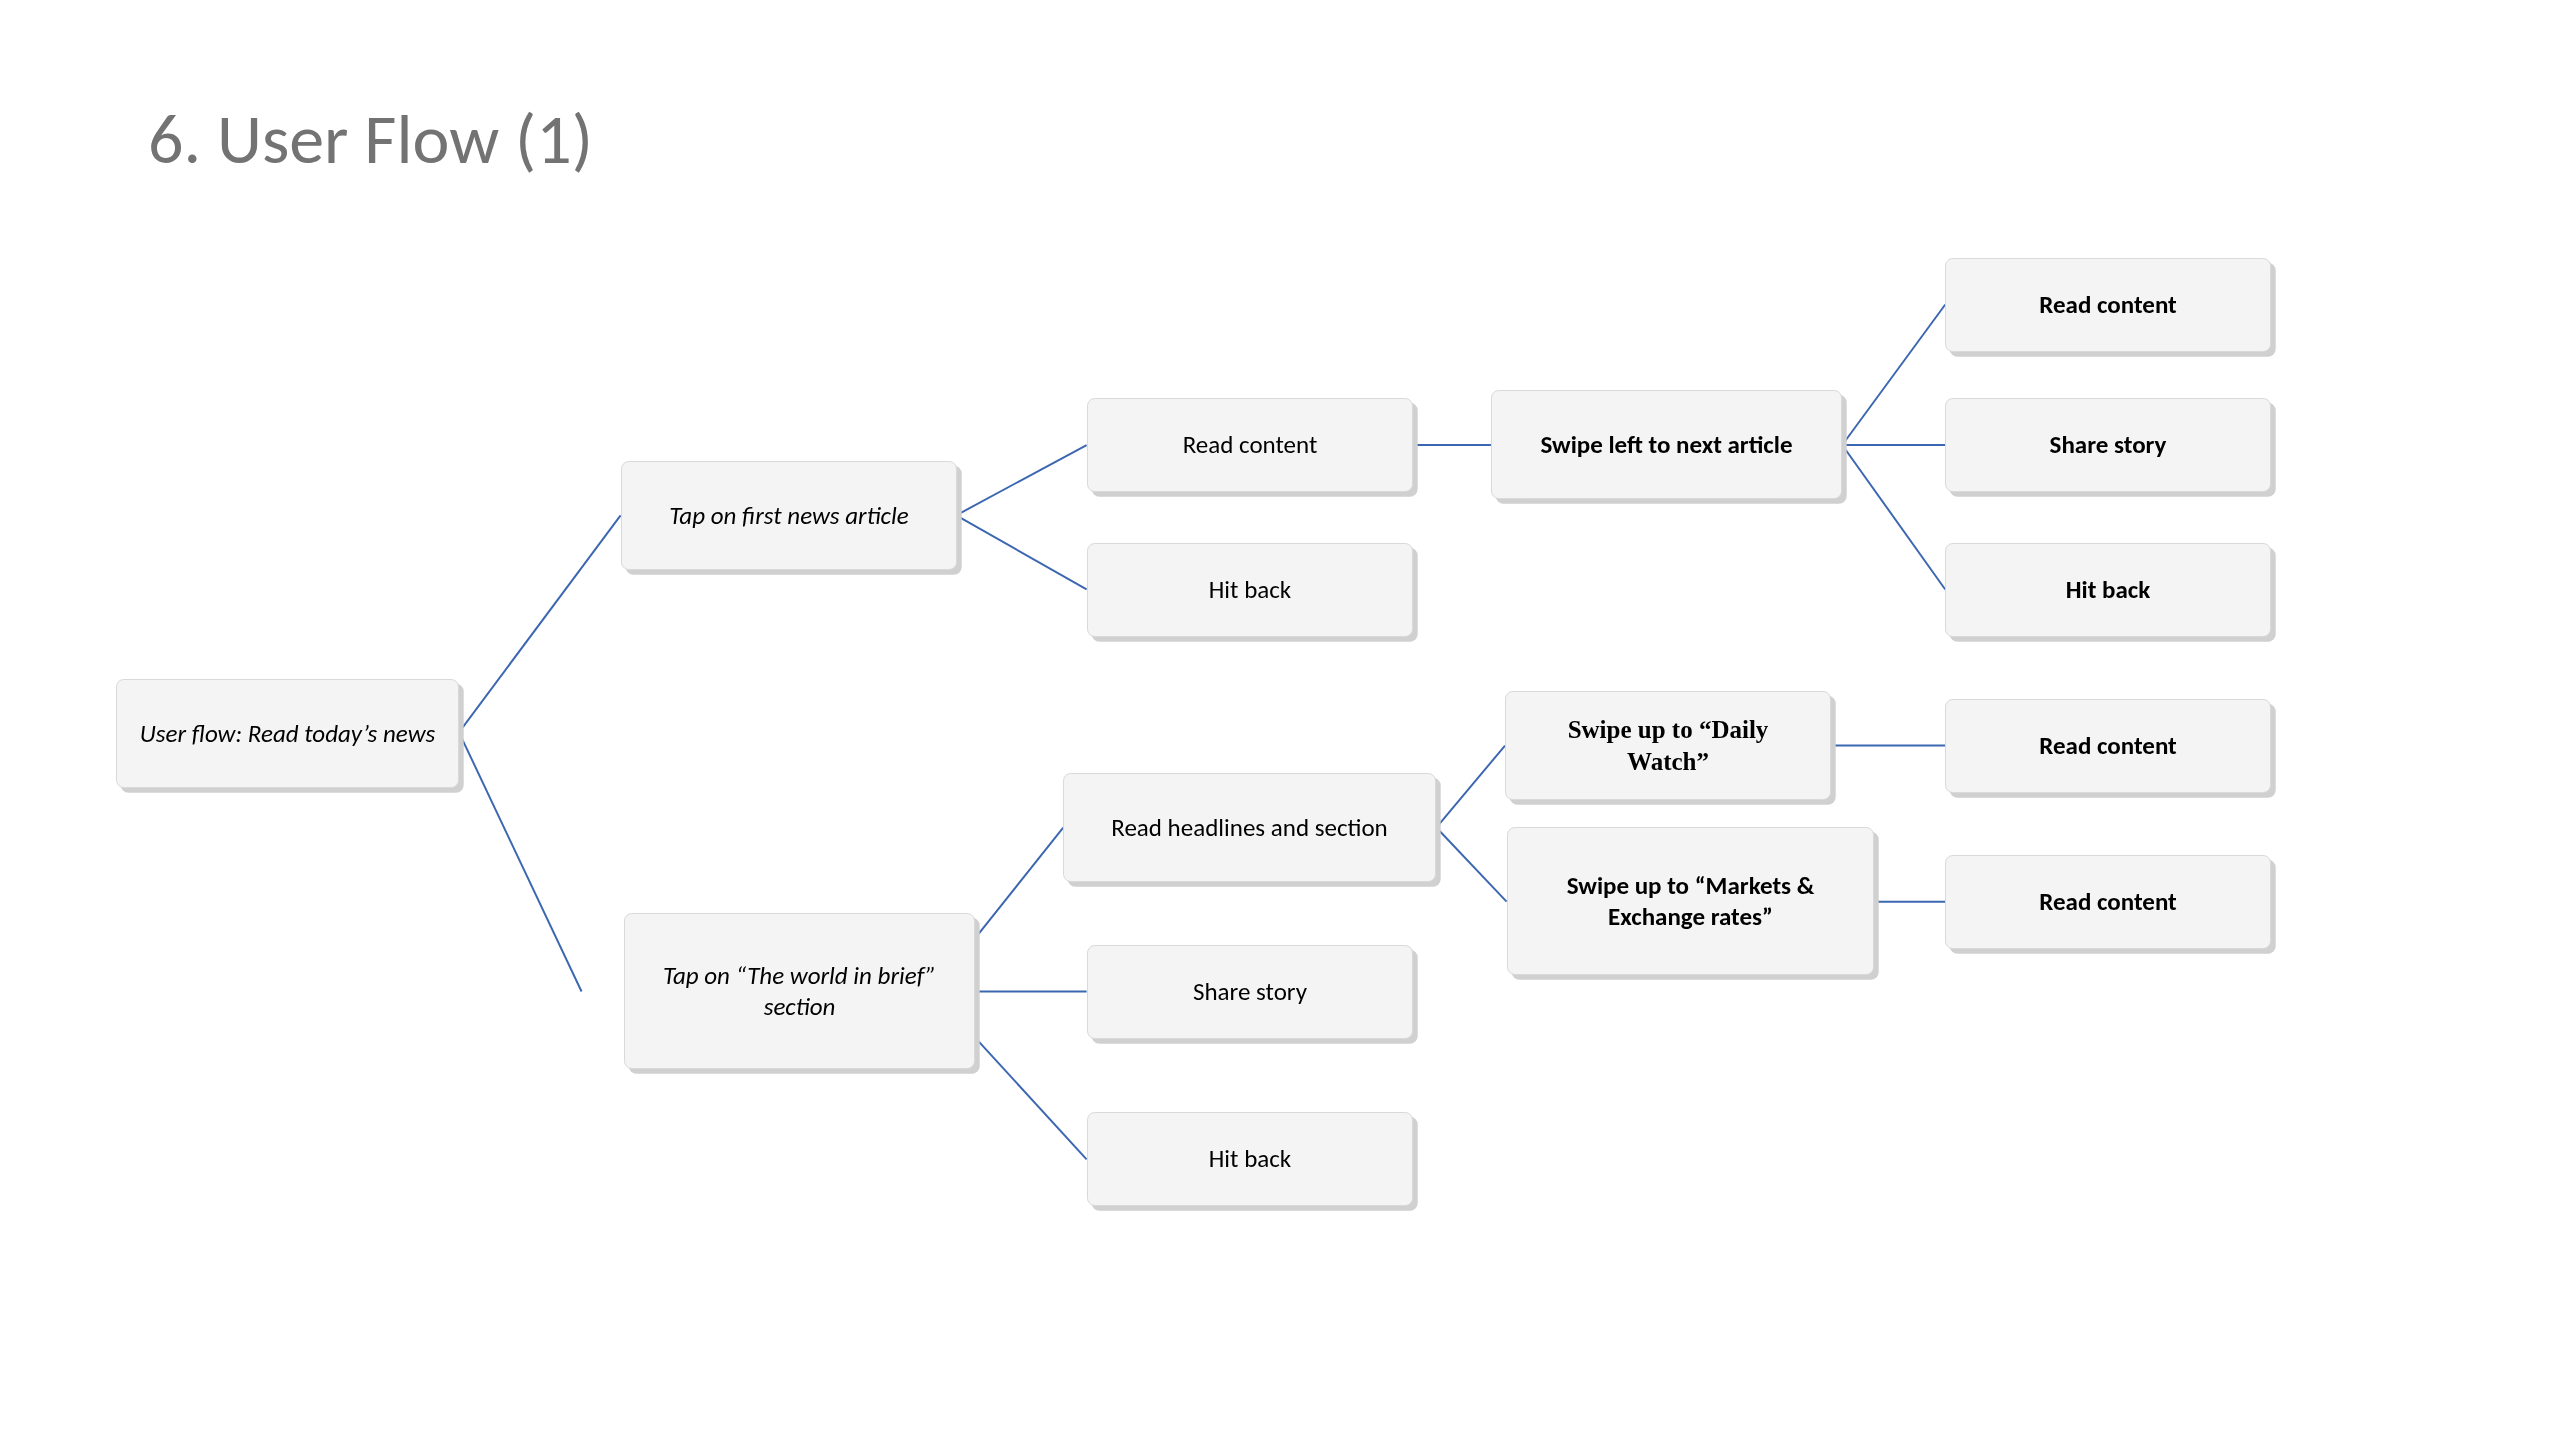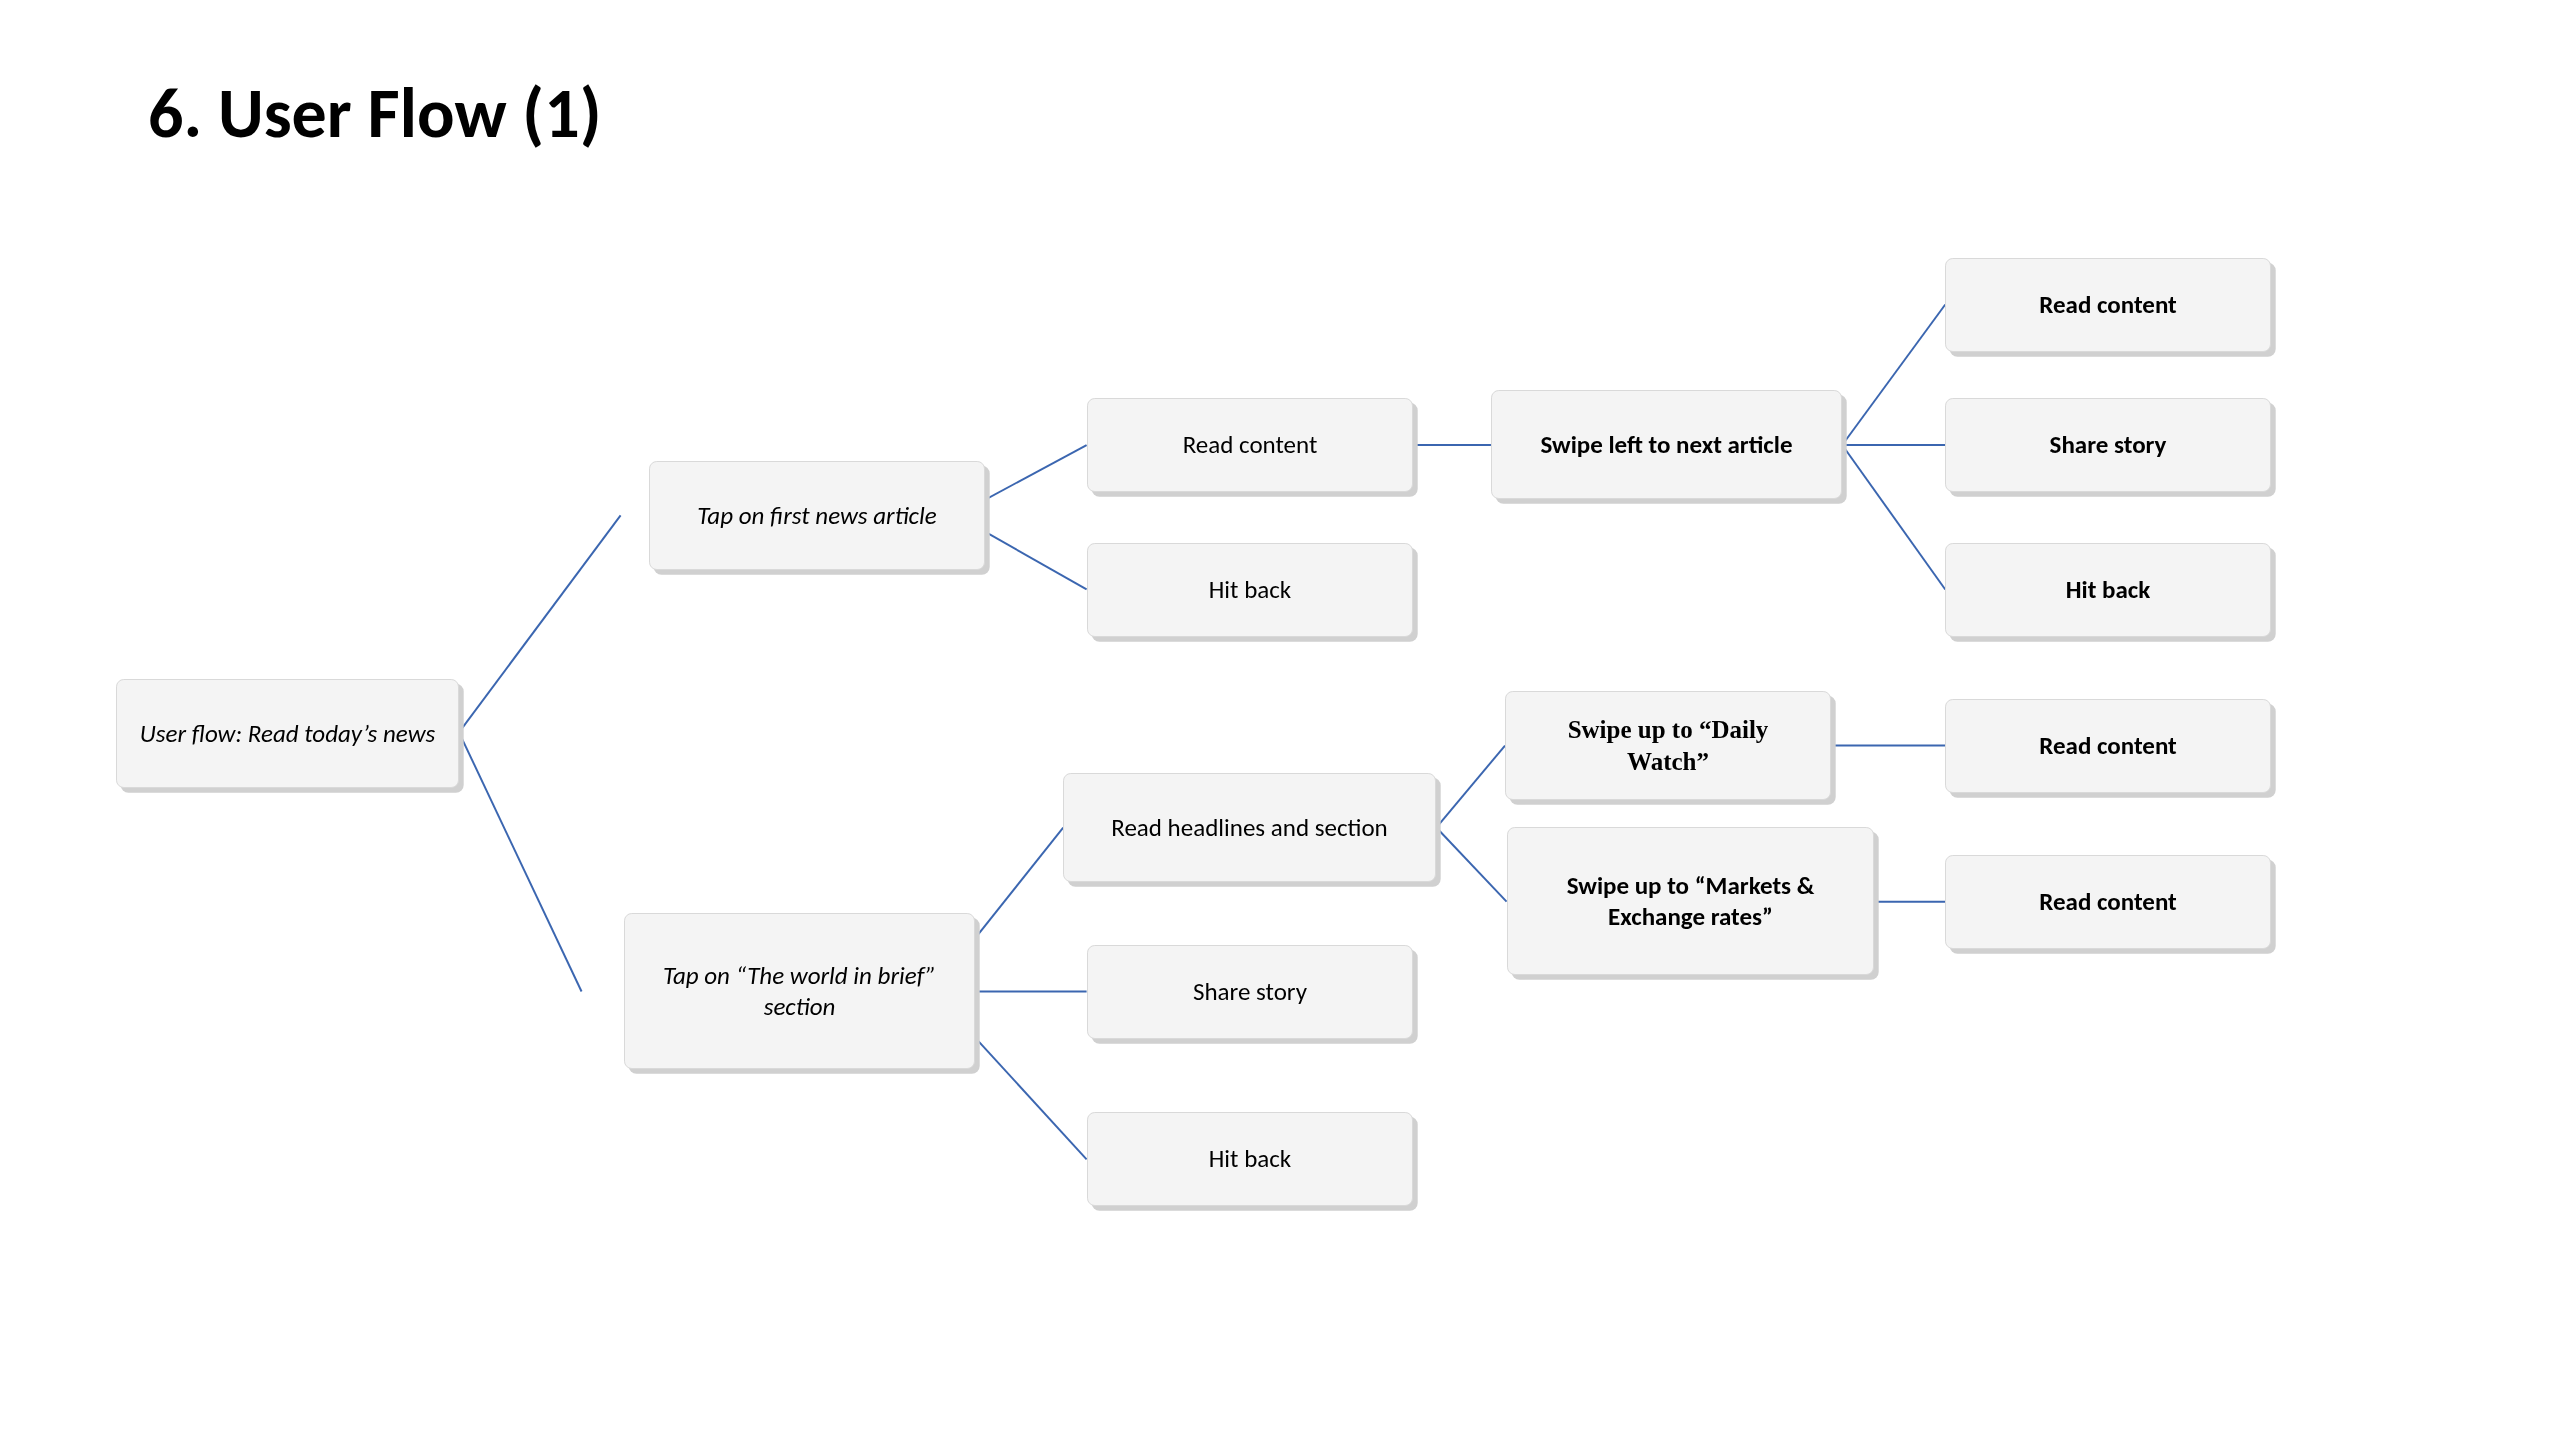--- a/index.html
+++ b/index.html
@@ -12,24 +12,24 @@
     color: #000000;
   }
   .slide {
     position: relative;
     width: 2576px;
     height: 1449px;
   }
   .title {
     position: absolute;
     left: 148px;
-    top: 70px;
+    top: 96px;
     font-size: 70px;
-    font-weight: 700;
-    color: #000000;
+    font-weight: 400;
+    color: #737373;
   }
   .node {
     position: absolute;
     box-sizing: border-box;
     background: #f4f4f4;
     border: 0.8px solid #d9d9d9;
     border-radius: 7.8px;
     display: flex;
     align-items: center;
     justify-content: center;
@@ -90,21 +90,21 @@
 
     <line x1="1840" y1="1060" x2="1930" y2="1155"></line>
 
     <line x1="2346" y1="955" x2="2492" y2="955"></line>
 
     <line x1="2400" y1="1155" x2="2492" y2="1155"></line>
   </svg>
 
   <div class="node italic" style="left:116px; top:679px; width:343px; height:109px;">User flow: Read today’s news</div>
 
-  <div class="node italic" style="left:621px; top:461px; width:336px; height:109px;margin-left:28px;">Tap on first news article</div>
+  <div class="node italic" style="left:621px; top:461px; width:336px; height:109px;">Tap on first news article</div>
   <div class="node italic" style="left:582px; top:913px; width:351px; height:156px;margin-left:42px;">Tap on “The world in brief” section</div>
 
   <div class="node" style="left:1087px; top:398px; width:326px; height:94px;">Read content</div>
   <div class="node" style="left:1087px; top:543px; width:326px; height:94px;">Hit back</div>
 
   <div class="node" style="left:1063px; top:773px; width:373px; height:109px;">Read headlines and section</div>
   <div class="node" style="left:1087px; top:945px; width:326px; height:94px;">Share story</div>
   <div class="node" style="left:1087px; top:1112px; width:326px; height:94px;">Hit back</div>
 
   <div class="node bold" style="left:1491px; top:390px; width:351px; height:109px;">Swipe left to next article</div>

